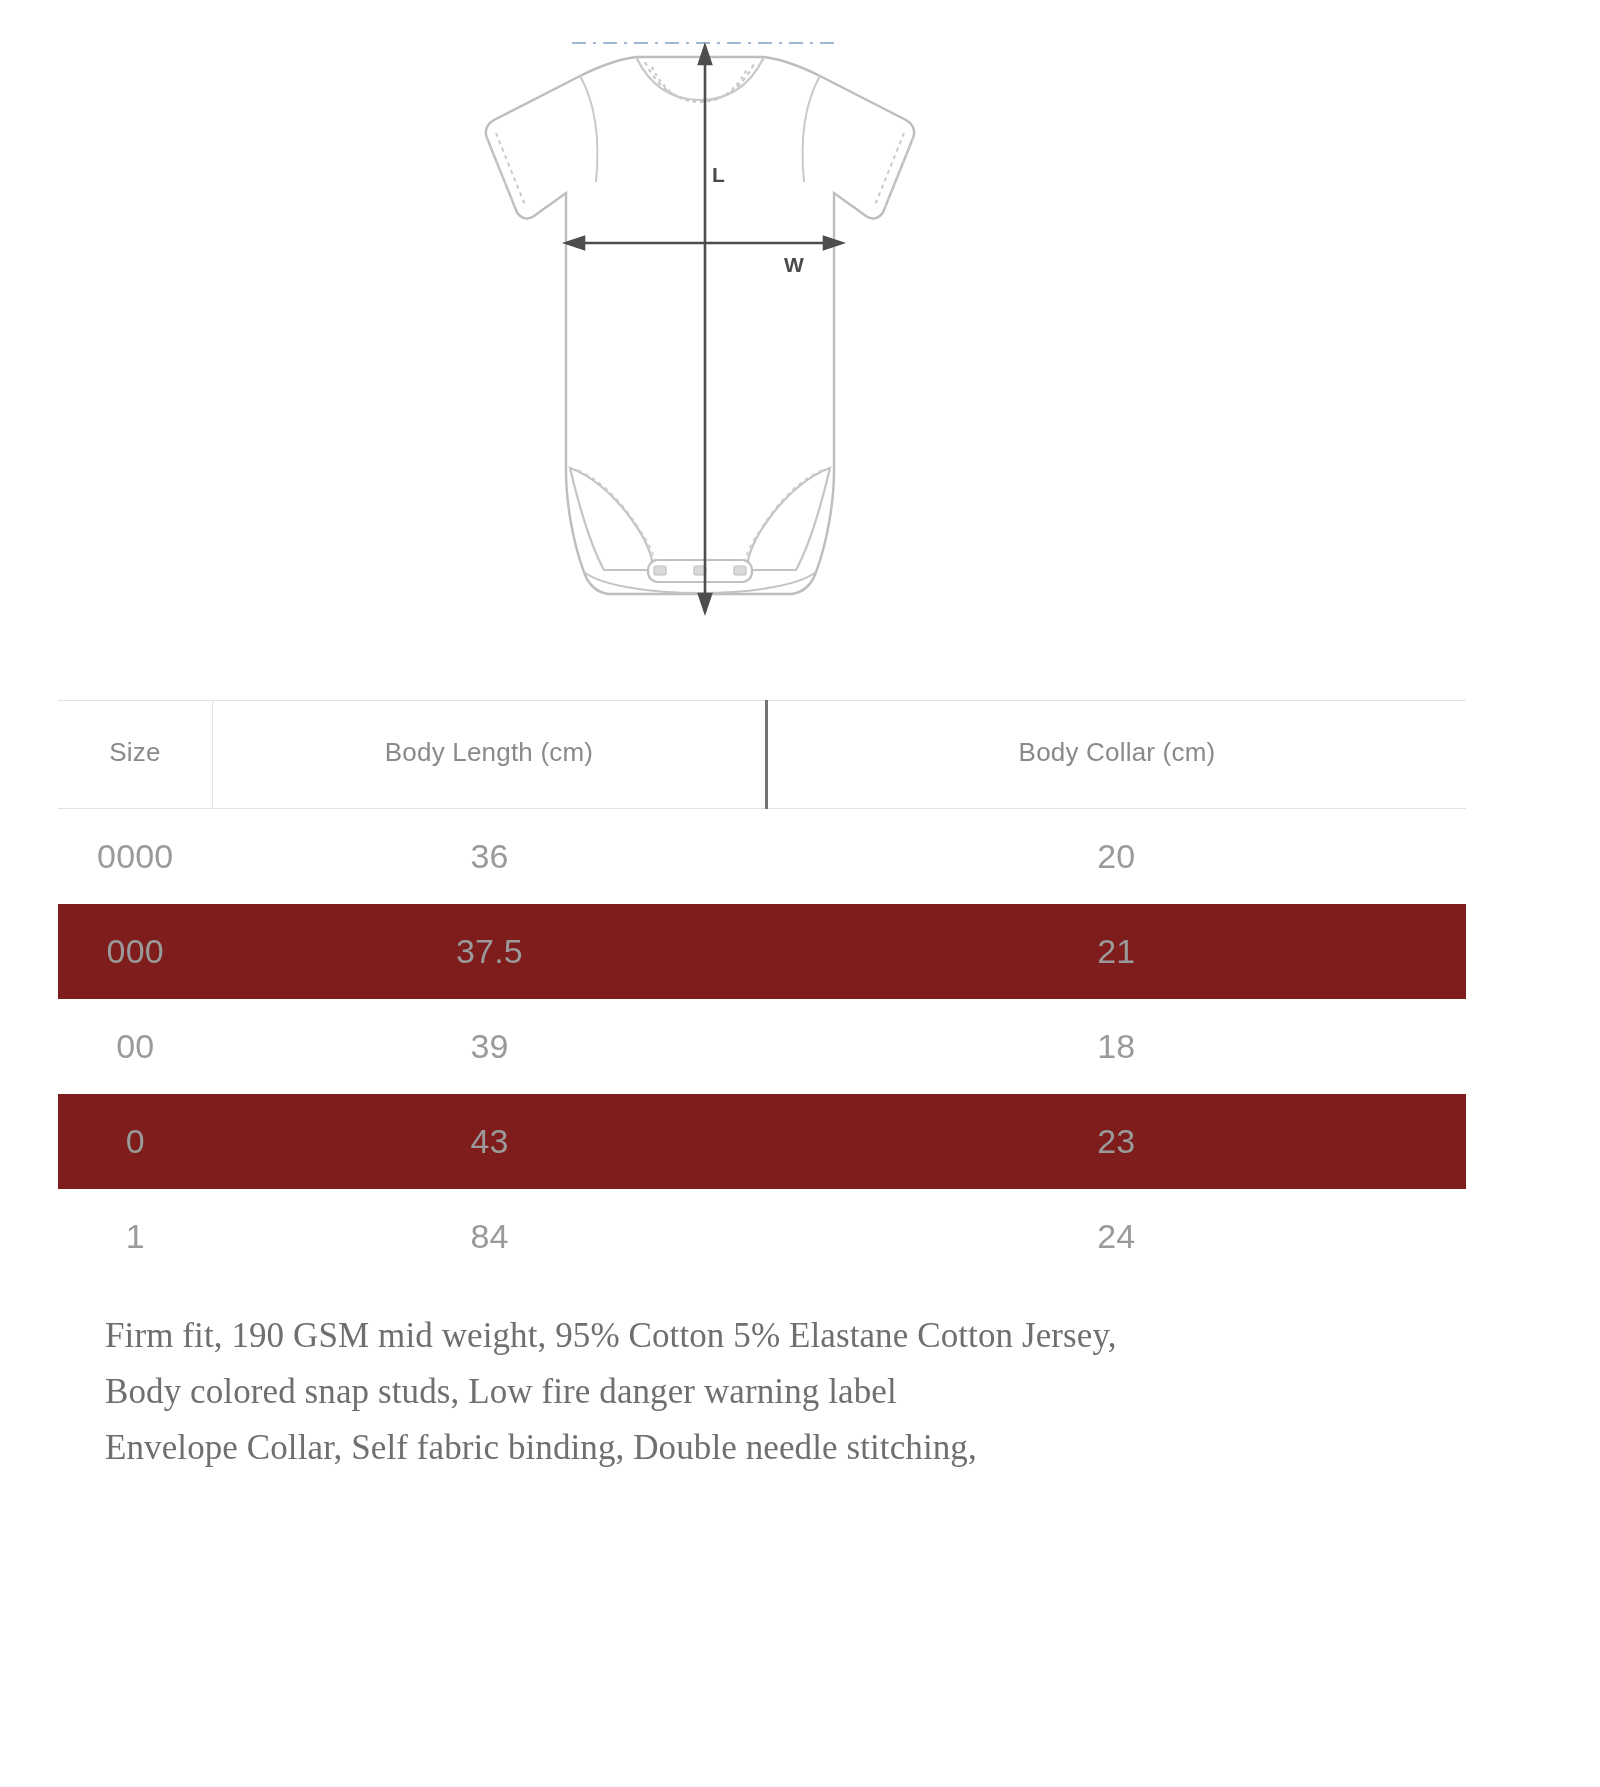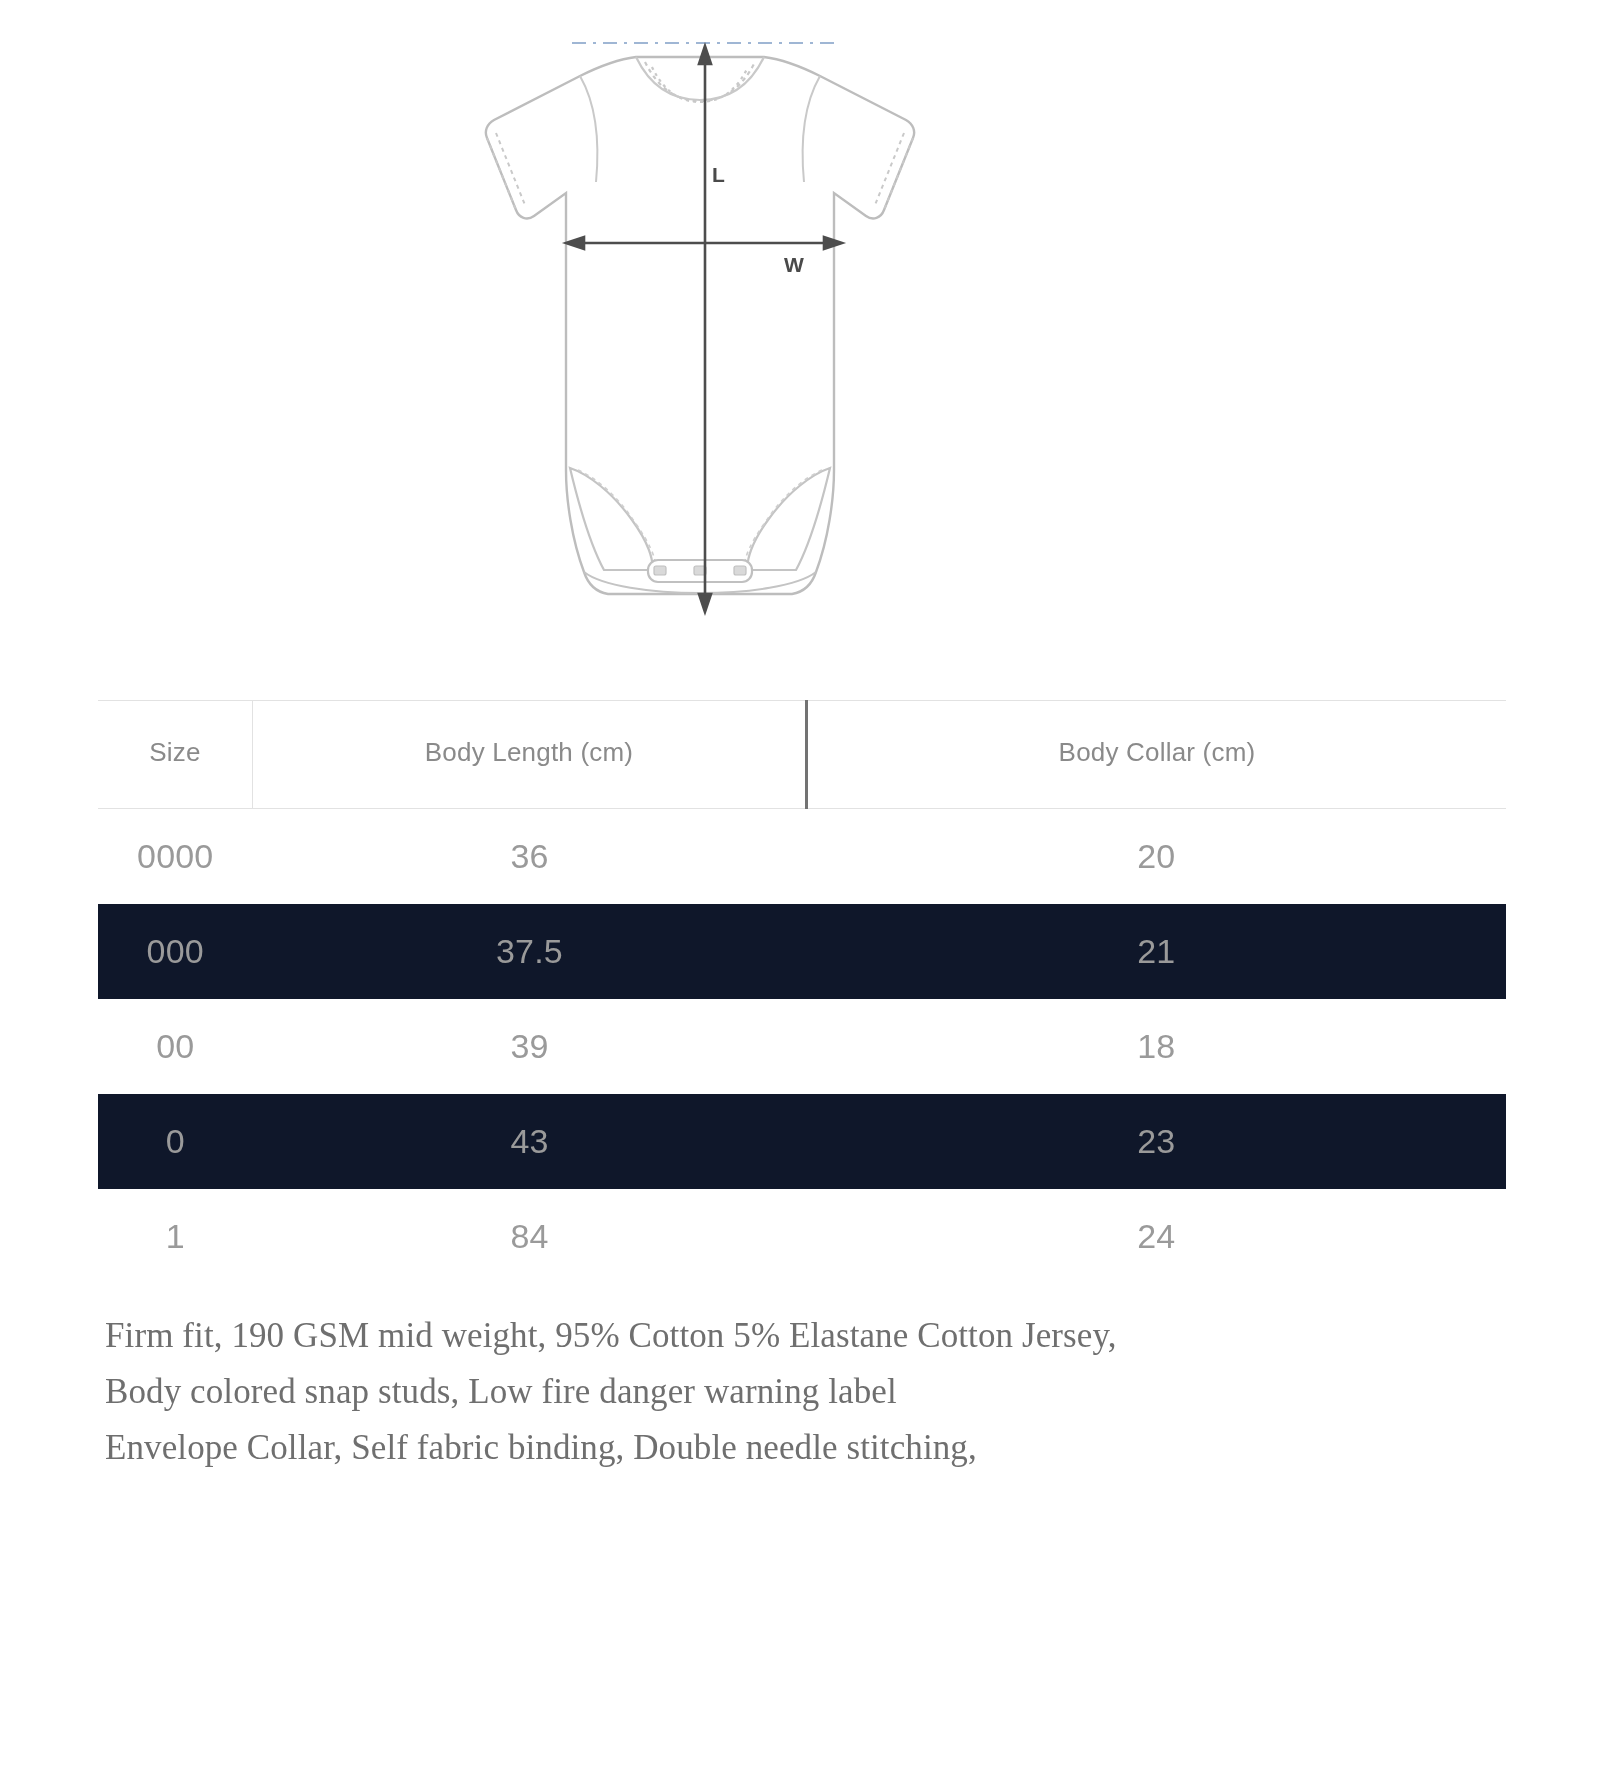--- a/index.html
+++ b/index.html
@@ -35,21 +35,21 @@
   .dim-label {
     font-family: "Liberation Sans", sans-serif;
     font-size: 21px;
     fill: #4a4a4a;
     font-weight: 700;
   }
 
   
   .table-zone {
     width: 1312px;
-    padding: 0 98px 0 98px;
+    padding: 0 98px 0 58px;
     box-sizing: border-box;
   }
   table.size-table {
     width: 1404px;
     border-collapse: collapse;
     table-layout: fixed;
   }
   table.size-table thead th {
     font-weight: 400;
     font-size: 26px;
@@ -73,21 +73,21 @@
   }
   table.size-table tbody td {
     font-size: 34px;
     color: #9a9a9a;
     text-align: center;
     padding: 28px 0 28px 0;
     font-weight: 400;
     letter-spacing: 0.2px;
   }
   table.size-table tbody tr.alt td {
-    background: #0f172a;
+    background: #7f1d1d;
     margin-top: 17px;
   }
   table.size-table tbody tr td.c0 { width: 154px; }
   table.size-table tbody tr td.c1 { width: 552px; }
   table.size-table tbody tr td.c2 { width: 698px; }
 
   
   .desc {
     width: 1600px;
     box-sizing: border-box;

